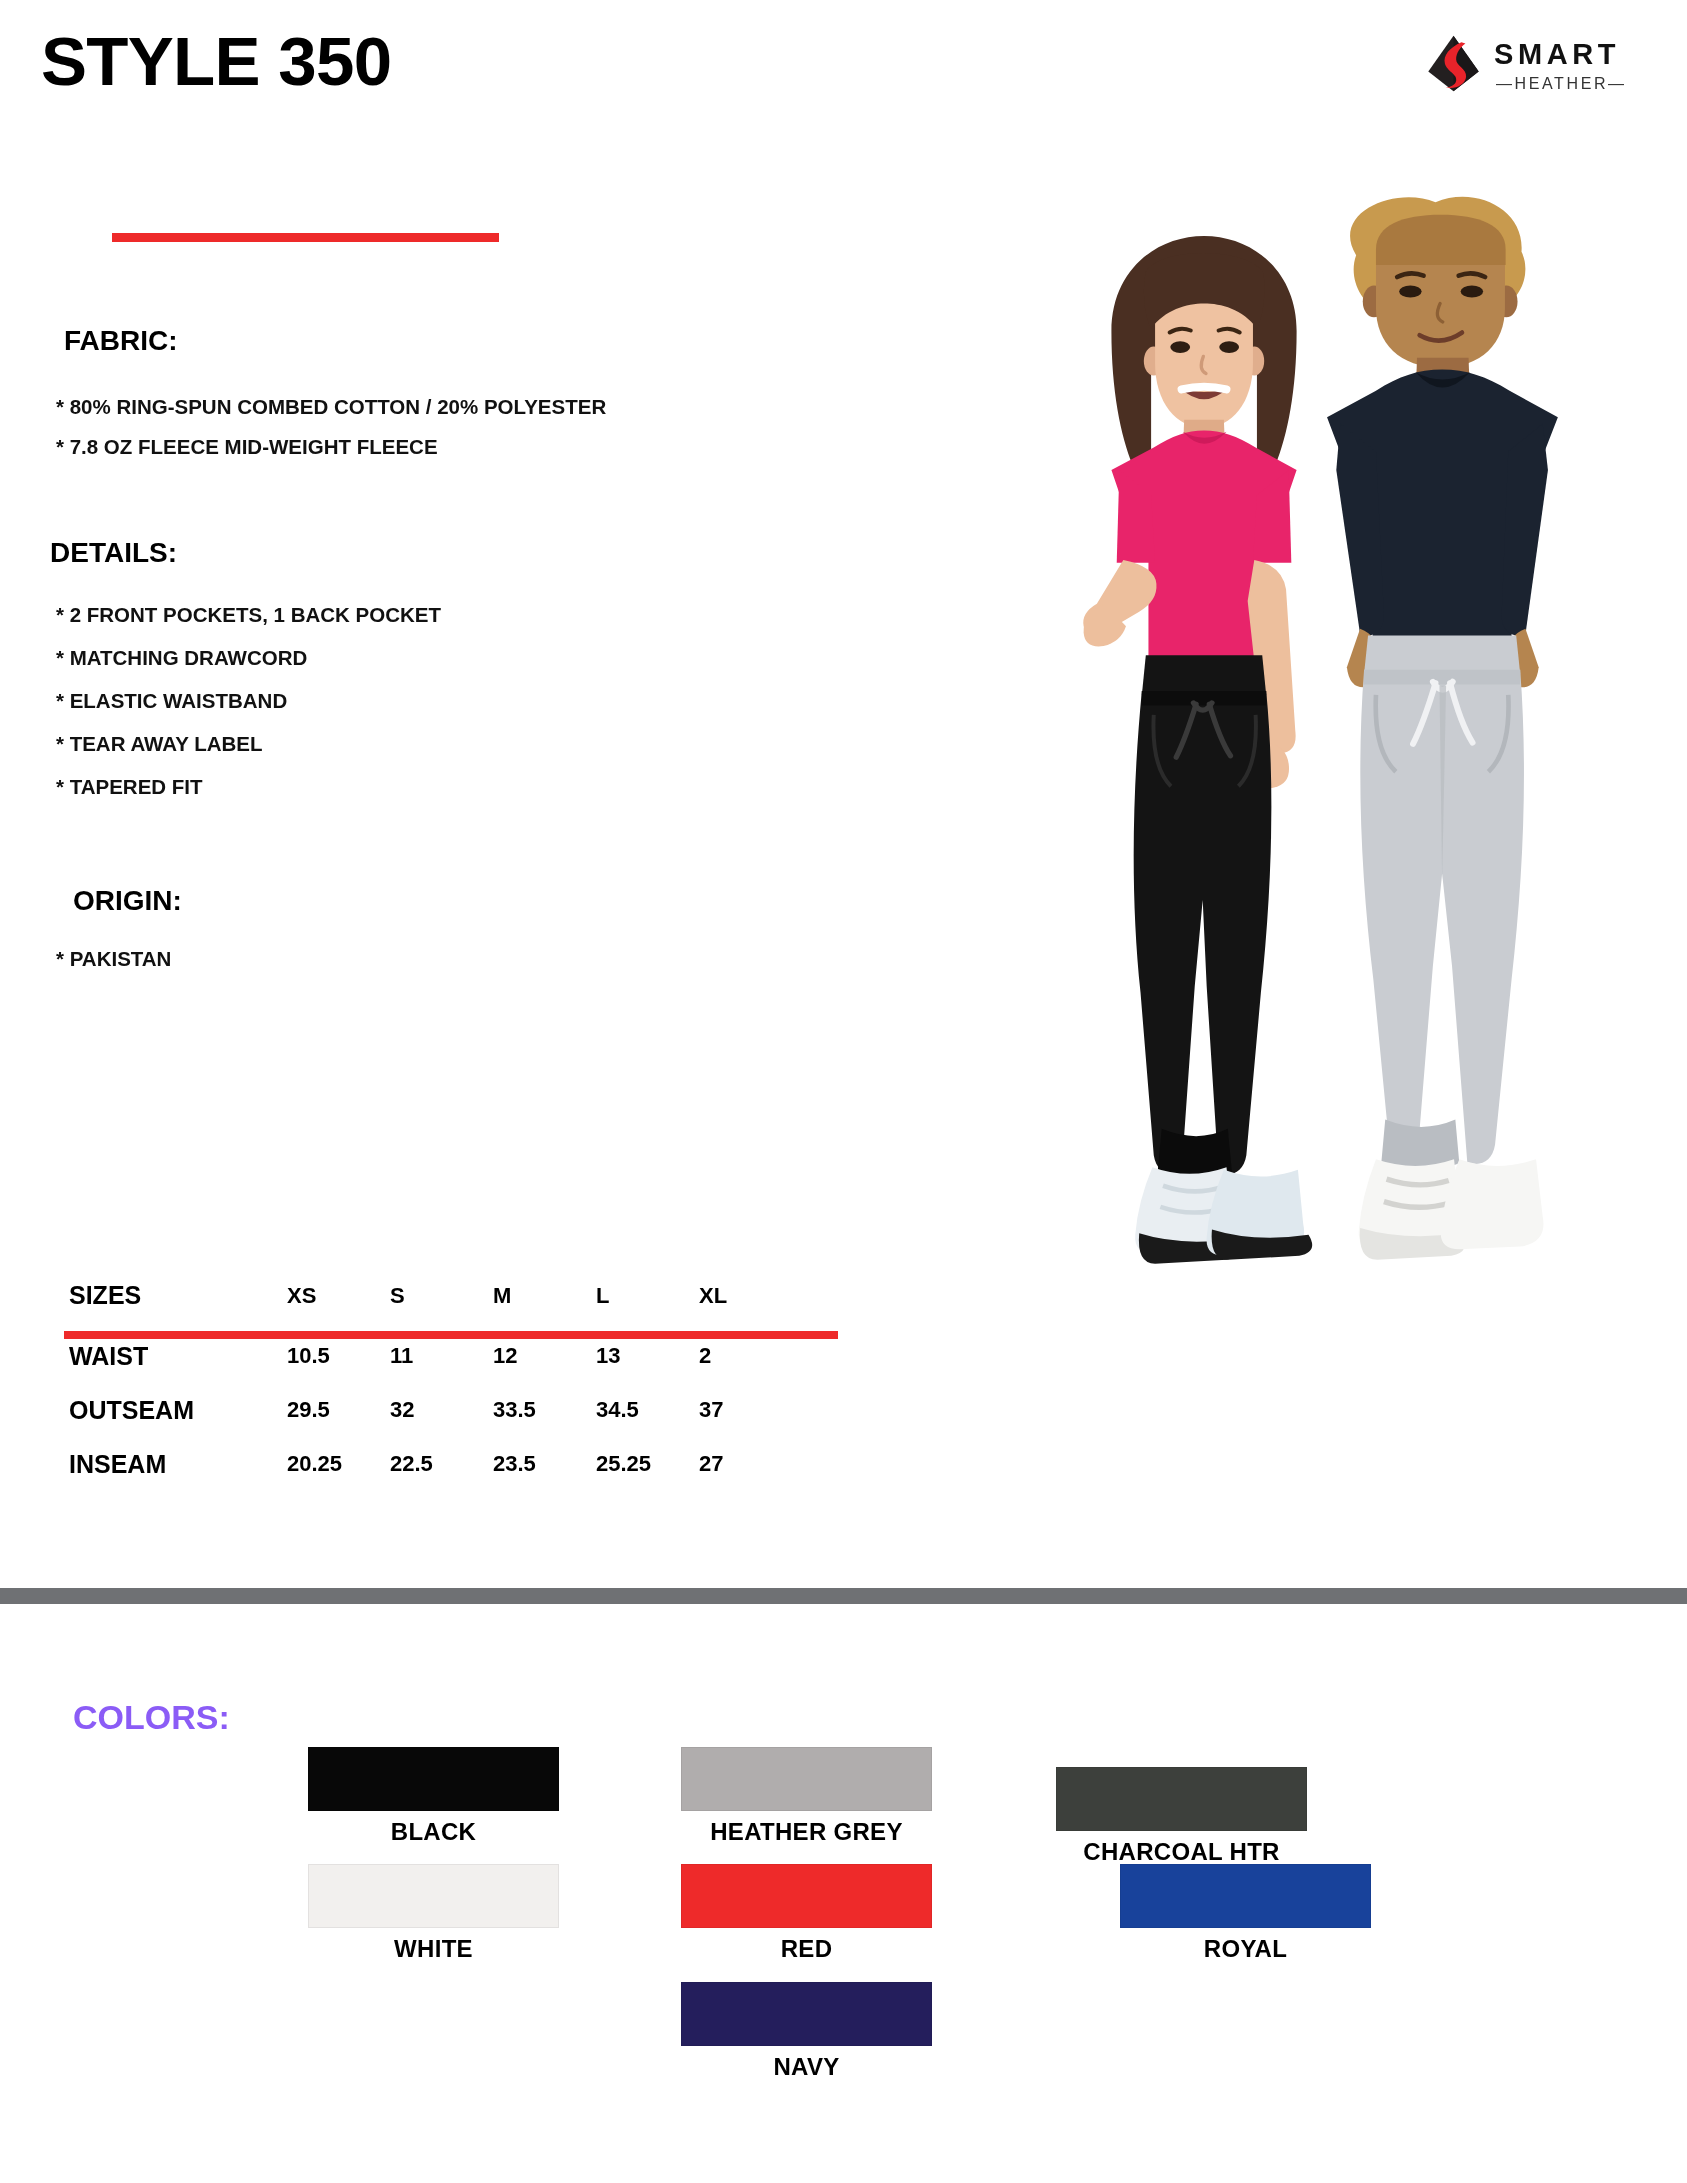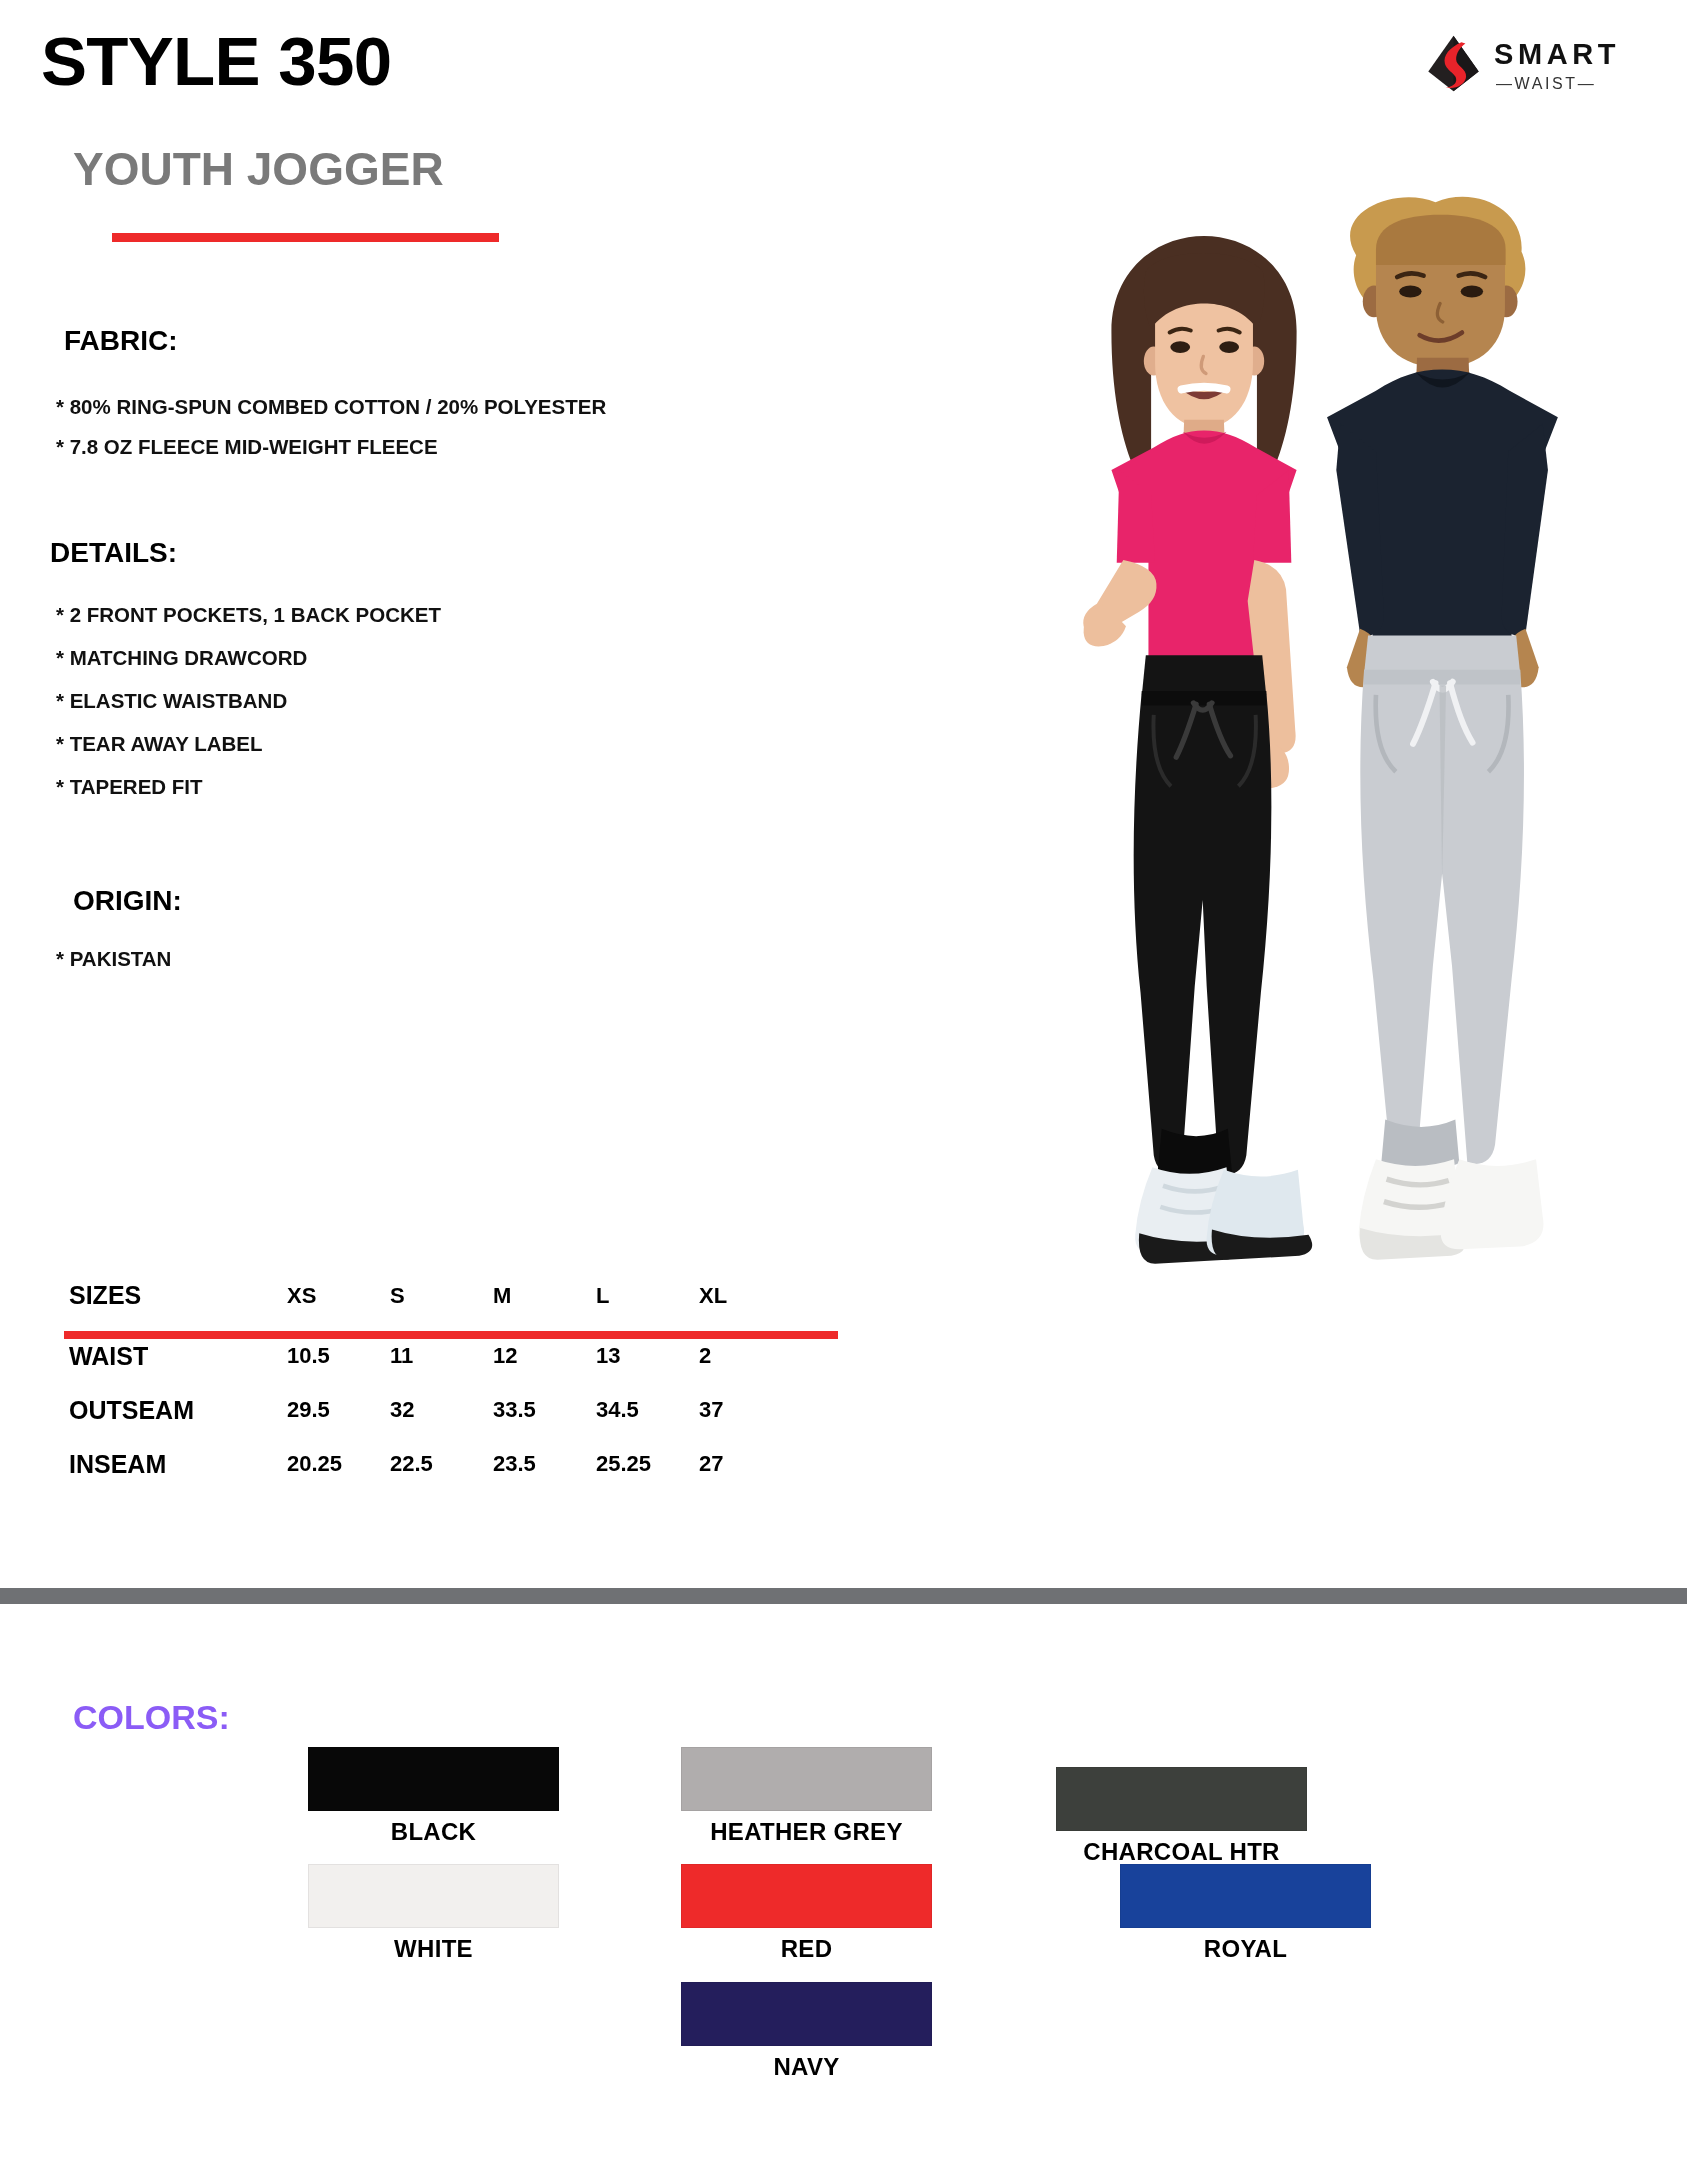--- a/index.html
+++ b/index.html
@@ -194,33 +194,32 @@
     color: #000;
     line-height: 1;
     letter-spacing: 0.3px;
   }
 </style>
 </head>
 <body>
 
 <div id="header">
   <div id="style-title">STYLE 350</div>
-  <div id="style-subtitle">YOUTH JOGGER</div>
   <div id="title-rule"></div>
 
   <div id="logo">
     <div id="logo-mark">
       <svg width="61" height="61" viewBox="0 0 92 92" xmlns="http://www.w3.org/2000/svg">
         <path d="M46 4 L84 58 L46 88 L8 58 Z" fill="#231f20"></path>
         <path d="M46 4 L84 58 L46 88 Z" fill="#1a1718"></path>
         <path d="M58 14 C40 22, 30 34, 33 46 C36 58, 52 62, 50 72 C49 78, 42 82, 34 82 C48 86, 64 78, 65 66 C66 54, 50 50, 50 40 C50 30, 56 22, 64 16 Z" fill="#e8232a"></path>
       </svg>
     </div>
     <div id="logo-text">SMART</div>
-    <div id="logo-sub">—WAIST—</div>
+    <div id="logo-sub">—HEATHER—</div>
   </div>
 </div>
 
 <div class="spec-heading" id="fabric-heading">FABRIC:</div>
 <div class="spec-line" style="left:56px; top:397px;">* 80% RING-SPUN COMBED COTTON / 20% POLYESTER</div>
 <div class="spec-line" style="left:56px; top:437px;">* 7.8 OZ FLEECE MID-WEIGHT FLEECE</div>
 
 <div class="spec-heading" id="details-heading">DETAILS:</div>
 <div class="spec-line" style="left:56px; top:605px;">* 2 FRONT POCKETS, 1 BACK POCKET</div>
 <div class="spec-line" style="left:56px; top:648px;">* MATCHING DRAWCORD</div>

